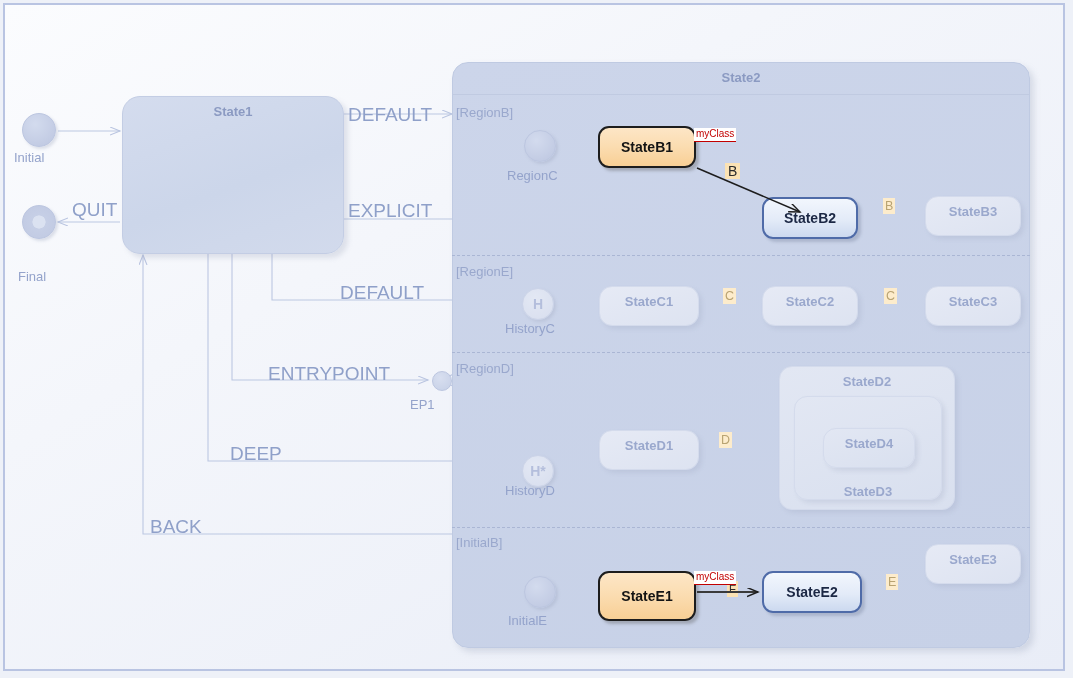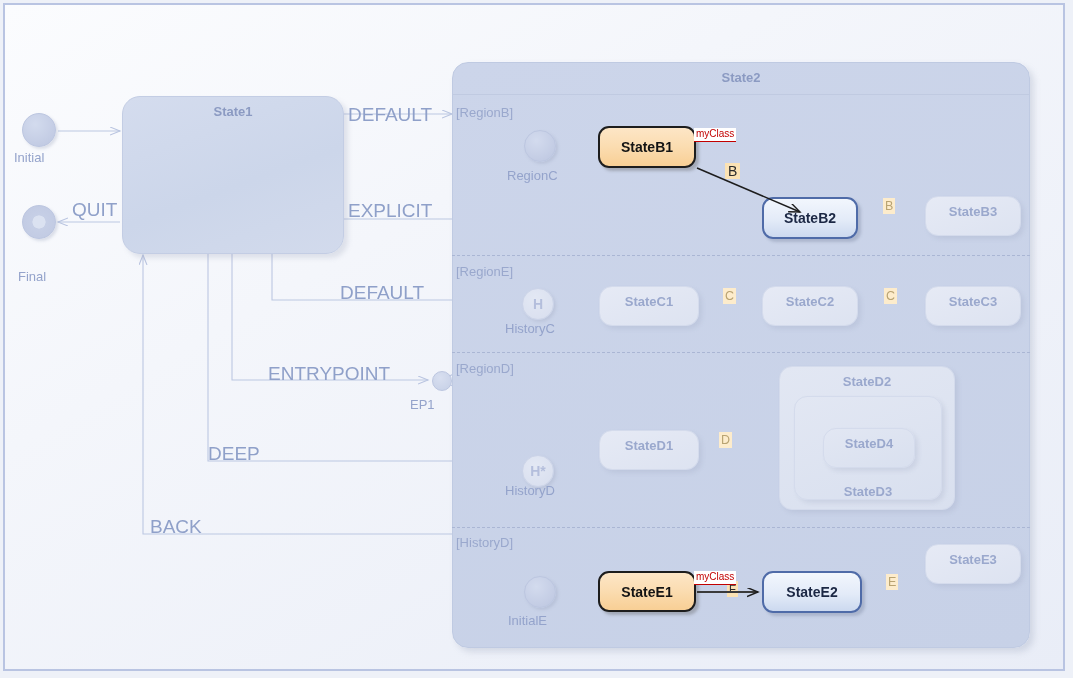--- a/index.html
+++ b/index.html
@@ -234,21 +234,21 @@
   </div>
 
   <div class="region-div" style="left:452px;top:94px;width:578px;border-top-style:solid;border-top-color:#c0cae1;"></div>
   <div class="region-div" style="left:452px;top:255px;width:578px;"></div>
   <div class="region-div" style="left:452px;top:352px;width:578px;"></div>
   <div class="region-div" style="left:452px;top:527px;width:578px;"></div>
 
   <div class="region-label" style="left:456px;top:105px;">[RegionB]</div>
   <div class="region-label" style="left:456px;top:264px;">[RegionE]</div>
   <div class="region-label" style="left:456px;top:361px;">[RegionD]</div>
-  <div class="region-label" style="left:456px;top:535px;">[HistoryD]</div>
+  <div class="region-label" style="left:456px;top:535px;">[InitialB]</div>
 
   <div class="node state state1" style="left:122px;top:96px;width:222px;height:158px;">
     <span>State1</span>
   </div>
 
   <div class="node pseudo-initial" style="left:22px;top:113px;width:34px;height:34px;"></div>
   <div class="node-caption" style="left:14px;top:150px;">Initial</div>
 
   <div class="node pseudo-final" style="left:22px;top:205px;width:34px;height:34px;"></div>
   <div class="node-caption" style="left:18px;top:241px;margin-top:28px;">Final</div>
@@ -302,21 +302,21 @@
   <div class="node state sub" style="left:794px;top:396px;width:148px;height:104px;z-index:11;align-items:flex-end;">
     <span>StateD3</span>
   </div>
   <div class="node state sub" style="left:823px;top:428px;width:92px;height:40px;z-index:12;">
     <span>StateD4</span>
   </div>
 
   <div class="node pseudo-initial" style="left:524px;top:576px;width:32px;height:32px;"></div>
   <div class="node-caption" style="left:508px;top:613px;">InitialE</div>
 
-  <div class="node state-hl-src" style="left:598px;top:571px;width:98px;height:41px;">
+  <div class="node state-hl-src" style="left:598px;top:571px;width:98px;height:50px;">
     <span>StateE1</span>
   </div>
   <div class="stereo-label" style="left:694px;top:571px;">myClass</div>
 
   <div class="node state-hl-dst" style="left:762px;top:571px;width:100px;height:42px;">
     <span>StateE2</span>
   </div>
 
   <div class="node state" style="left:925px;top:544px;width:96px;height:40px;">
     <span>StateE3</span>
@@ -328,21 +328,21 @@
       <path d="M697,168 L800,212" stroke="#1d1d1d" stroke-width="1.5" marker-end="url(#ah-dark)"></path>
 
       <path d="M697,592 L758,592" stroke="#3a3a3a" stroke-width="2" marker-end="url(#ah-dark)"></path>
     </g>
   </svg>
 
   <div class="edge-label" style="left:348px;top:104px;">DEFAULT</div>
   <div class="edge-label" style="left:348px;top:200px;">EXPLICIT</div>
   <div class="edge-label" style="left:340px;top:282px;">DEFAULT</div>
   <div class="edge-label" style="left:268px;top:363px;">ENTRYPOINT</div>
-  <div class="edge-label" style="left:208px;top:443px;">DEEP</div>
+  <div class="edge-label" style="left:208px;top:443px;padding-left:22px;">DEEP</div>
   <div class="edge-label" style="left:150px;top:516px;">BACK</div>
   <div class="edge-label" style="left:72px;top:199px;">QUIT</div>
 
   <div class="trig-label dark" style="left:725px;top:163px;font-size:14px;padding:0 3px;">B</div>
   <div class="trig-label" style="left:883px;top:198px;">B</div>
   <div class="trig-label" style="left:723px;top:288px;">C</div>
   <div class="trig-label" style="left:884px;top:288px;">C</div>
   <div class="trig-label" style="left:719px;top:432px;">D</div>
   <div class="trig-label dark" style="left:727px;top:581px;font-size:11px;">E</div>
   <div class="trig-label" style="left:886px;top:574px;">E</div>

